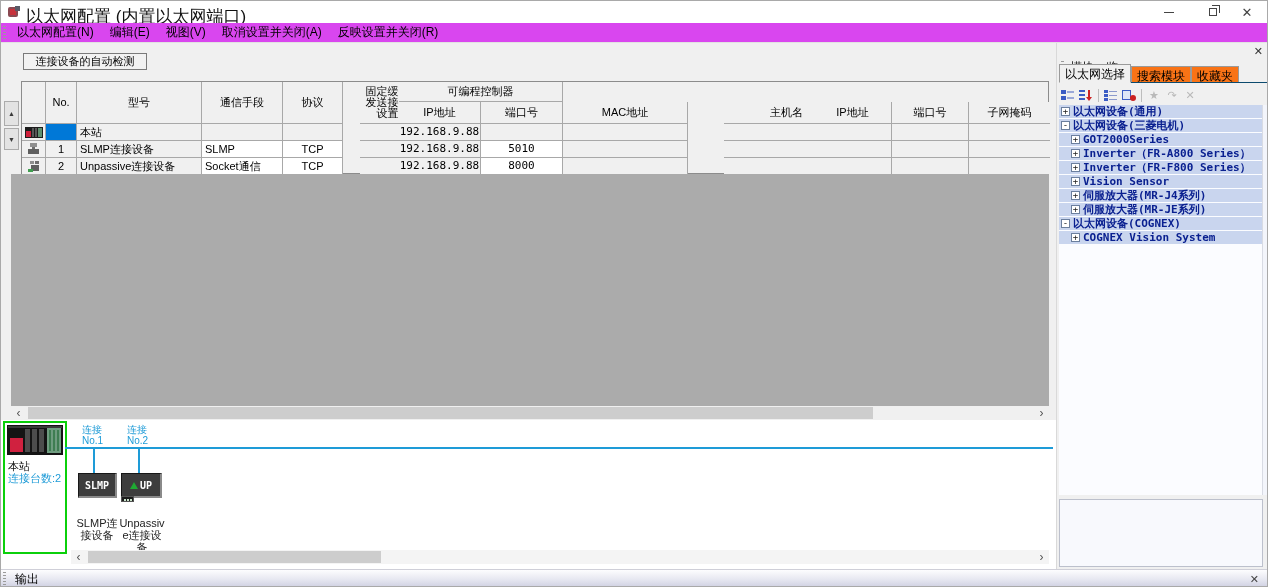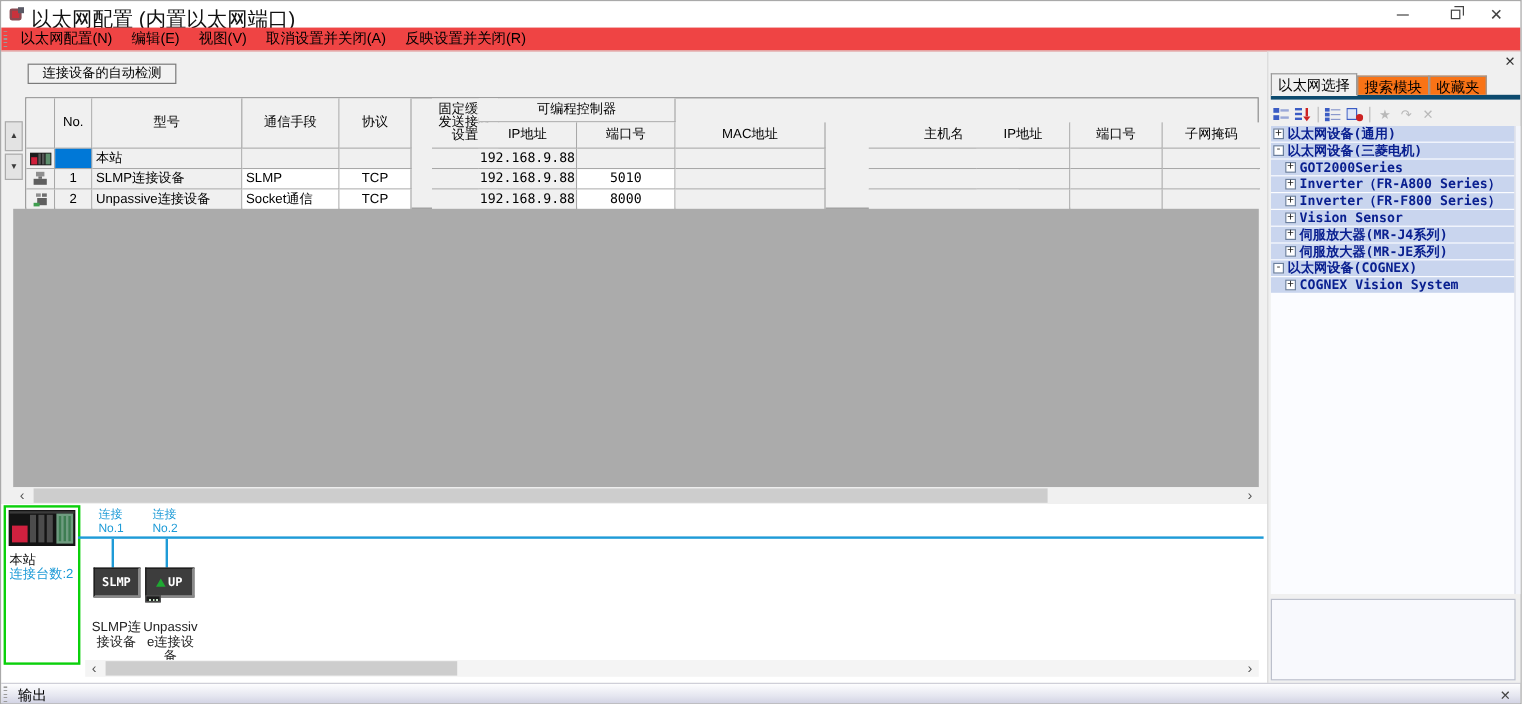--- a/index.html
+++ b/index.html
@@ -11,21 +11,21 @@
   .titlebar { position:absolute; left:0; top:0; width:100%; height:22px; background:#ffffff; }
   .app-icon { position:absolute; left:6px; top:4px; width:14px; height:14px; }
   .title-text { position:absolute; left:25px; top:4px; font-size:17px; color:#111; white-space:nowrap; }
   .win-btn { position:absolute; top:0; width:44px; height:22px; display:flex; align-items:center; justify-content:center; color:#444; }
   .btn-min { left:1146px; } .btn-max { left:1190px; } .btn-close { left:1224px; font-size:13px; }
   .min-glyph { width:10px; height:1px; background:#444; display:block; }
   .restore-glyph { position:relative; width:8px; height:8px; border:1px solid #444; background:#fff; display:block; }
   .restore-glyph span { position:absolute; left:2px; top:-4px; width:8px; height:8px; border:1px solid #444; border-bottom:none; border-left:none; display:block; }
 
   
-  .menubar { position:absolute; left:0; top:22px; width:100%; height:20px; background:#ef4444; border-bottom:1px solid #e2e2e2; display:flex; align-items:center; }
+  .menubar { position:absolute; left:0; top:22px; width:100%; height:20px; background:#d946ef; border-bottom:1px solid #e2e2e2; display:flex; align-items:center; }
   .grip-v { width:3px; height:14px; margin:0 3px 0 2px; background:repeating-linear-gradient(to bottom,#9a9a9a 0 1px,transparent 1px 3px); }
   .menu-item { padding:2px 8px; font-size:12px; white-space:nowrap; }
 
   
   .auto-detect { position:absolute; left:22px; top:52px; width:124px; height:17px; background:#f2f2f2; border:1px solid #7a7a7a; font-size:11px; text-align:center; line-height:15px; }
 
   
   .updn { position:absolute; left:3px; width:15px; background:#e3e3e3; border:1px solid #ababab; color:#3a3a3a; font-size:7px; display:flex; align-items:center; justify-content:center; }
   .btn-up { top:100px; height:25px; } .btn-dn { top:127px; height:22px; }
 
@@ -84,21 +84,21 @@
   .sub-mod { position:absolute; left:-1px; bottom:-6px; width:13px; height:6px; background:#1c1c1c; border:1px solid #555;
              background-image:radial-gradient(circle at 3px 3px,#cfe9cf 0 0.7px,transparent 1px),radial-gradient(circle at 6px 3px,#cfe9cf 0 0.7px,transparent 1px),radial-gradient(circle at 9px 3px,#cfe9cf 0 0.7px,transparent 1px); }
   .dev-label { position:absolute; top:97px; font-size:11px; line-height:12px; color:#222; text-align:center; word-break:break-all; }
   .dl1 { left:72px; width:48px; } .dl2 { left:117px; width:48px; }
 
   
   .panel { position:absolute; left:1055px; top:42px; width:213px; height:526px; background:#f0f0f0; border-left:1px solid #d9d9d9; }
   .panel-title { position:absolute; left:2px; top:16px; right:2px; height:17px; display:flex; align-items:center; }
   .panel-title .label { font-size:12px; color:#111; margin-left:3px; }
   .panel-close { position:absolute; right:6px; top:2px; font-size:11px; color:#333; }
-  .tabs { position:absolute; left:2px; top:21px; right:2px; height:19px; display:flex; align-items:flex-end; border-bottom:4px solid #0c4a6e; }
+  .tabs { position:absolute; left:2px; top:21px; right:2px; height:19px; display:flex; align-items:flex-end; border-bottom:1px solid #0c4a6e; }
   .tab { font-size:12px; padding:1px 5px 2px; border:1px solid #9a9a9a; border-bottom:none; background:#f97316; white-space:nowrap; height:16px; }
   .tab.active { background:#f0f0f0; height:19px; margin-bottom:-1px; border-bottom:1px solid #f0f0f0; }
   .ptoolbar { position:absolute; left:3px; top:43px; right:2px; height:18px; display:flex; align-items:center; gap:2px; }
   .ticon { width:16px; height:15px; display:flex; align-items:center; justify-content:center; font-size:11px; }
   .tsep { width:1px; height:13px; background:#bdbdbd; margin:0 2px; }
   .dim { color:#b9b9b9; }
   .tree { position:absolute; left:2px; top:62px; width:204px; height:390px; background:#fbfcff; overflow:hidden; }
   .tree-row { height:13px; margin-bottom:1px; background:#c9d5ee; display:flex; align-items:center; white-space:nowrap; }
   .lvl0 { padding-left:2px; } .lvl1 { padding-left:12px; }
   .exp-box { display:inline-flex; width:9px; height:9px; border:1px solid #6b7f9e; background:#fff; color:#222; font-size:9px; line-height:7px; align-items:center; justify-content:center; margin-right:3px; flex:none; font-family:"DejaVu Sans Mono",monospace; }

